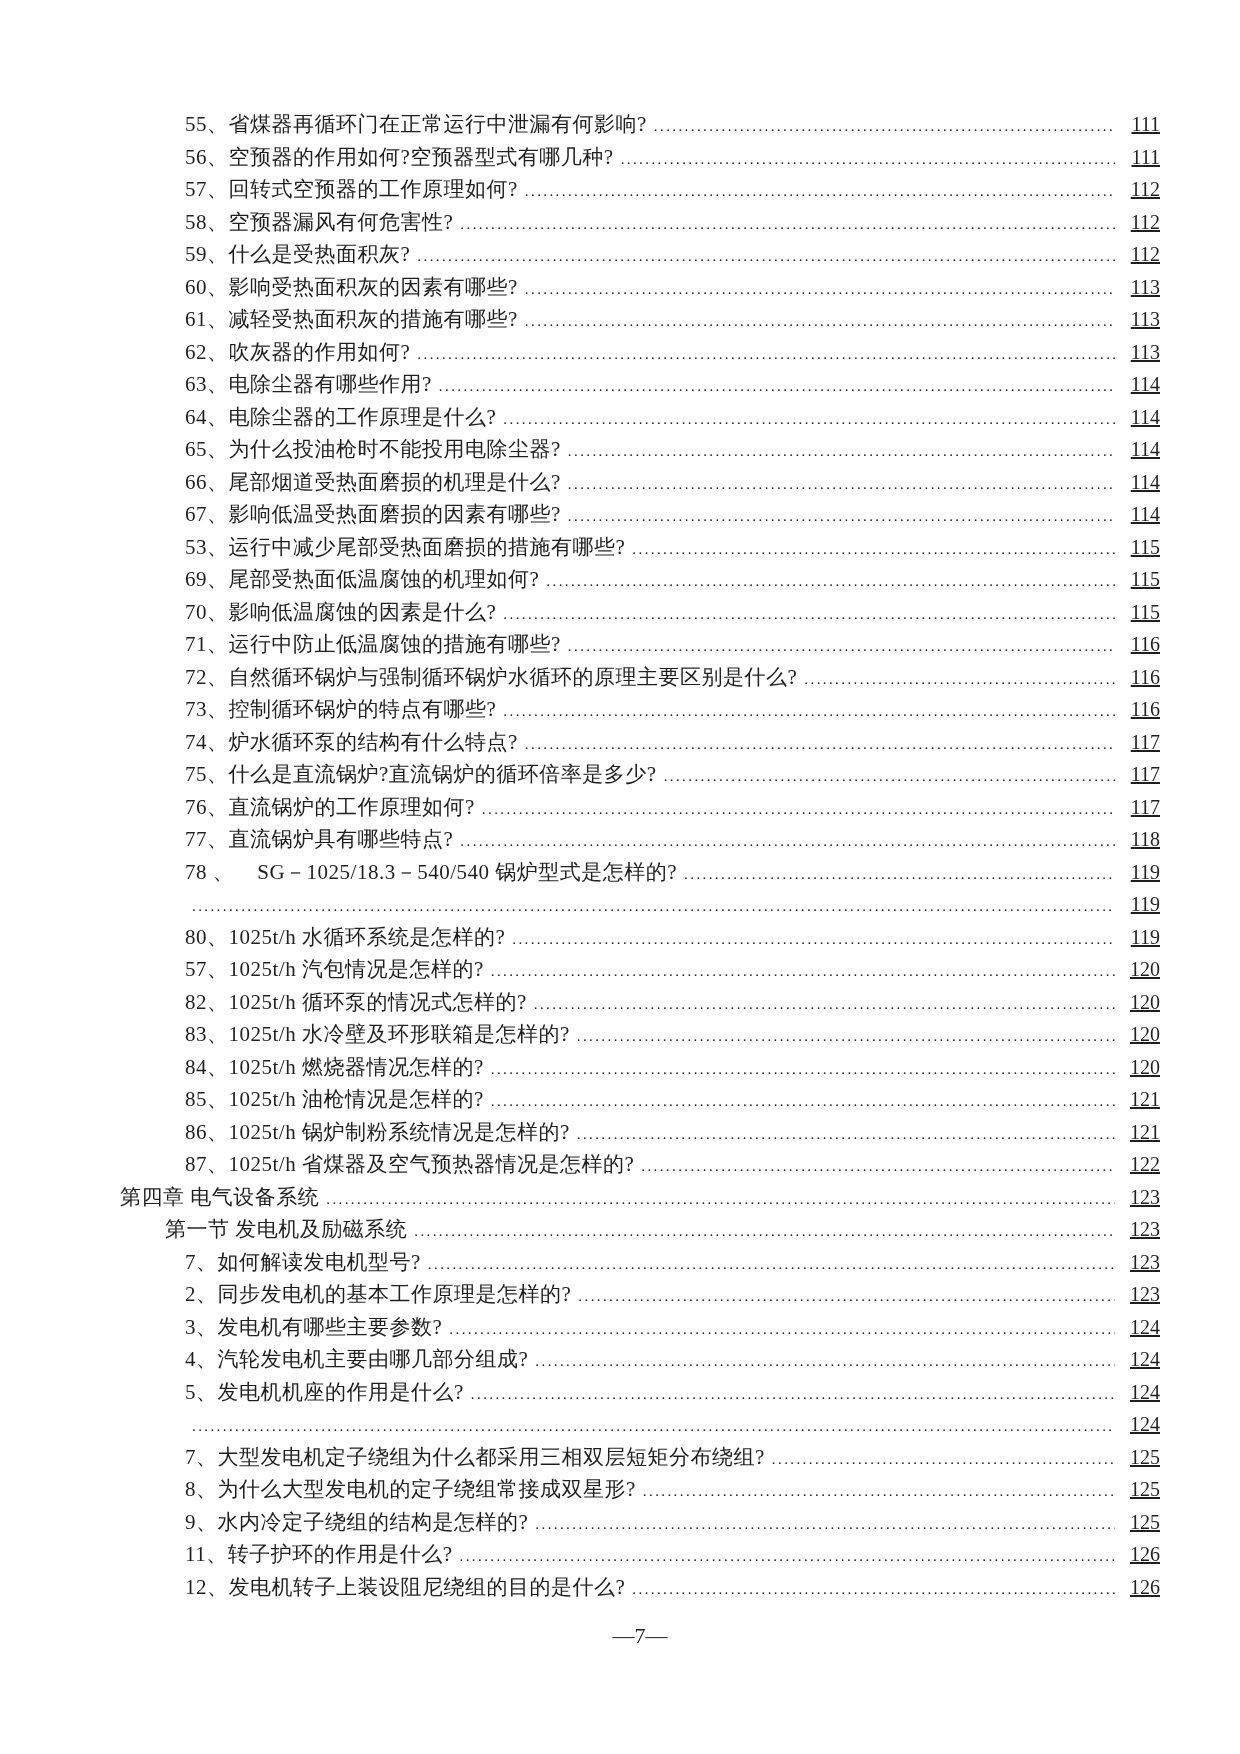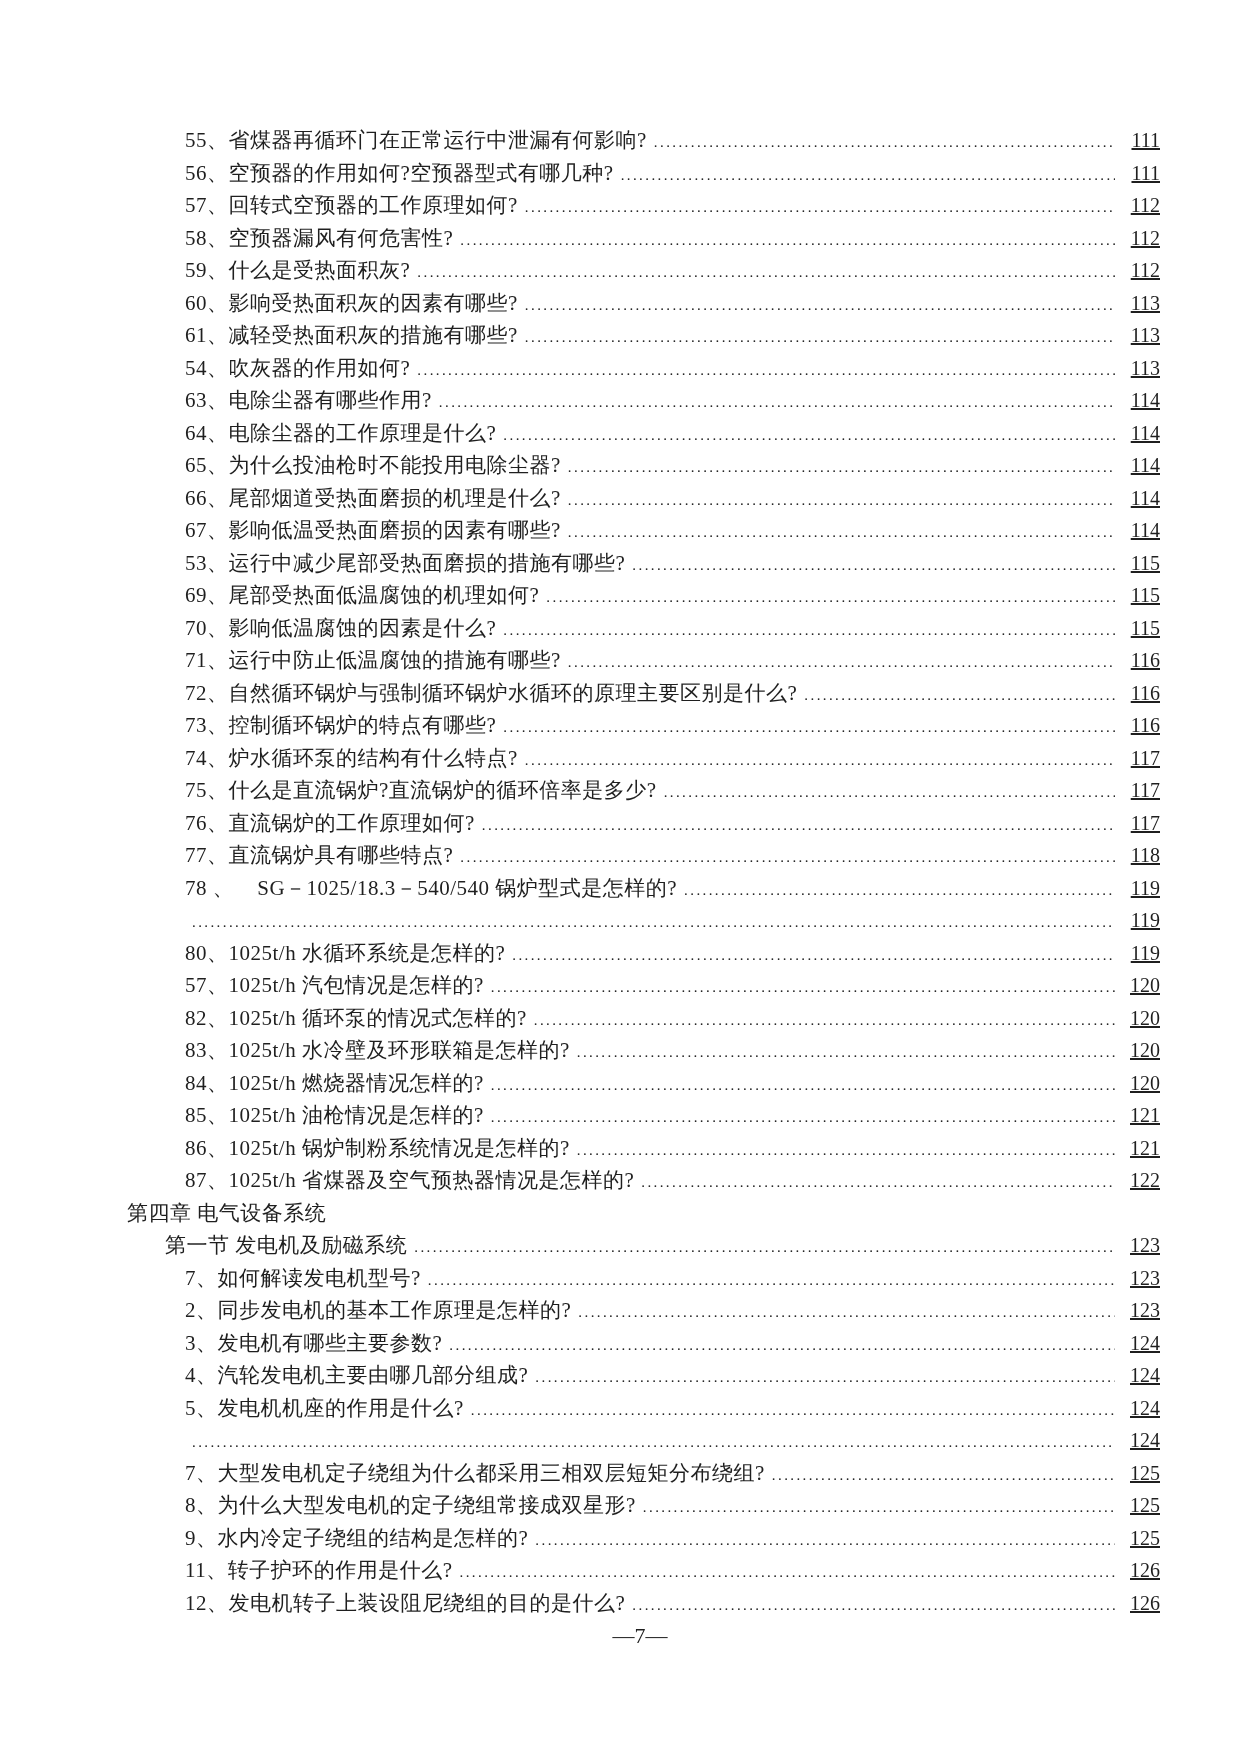--- a/index.html
+++ b/index.html
@@ -15,34 +15,34 @@
     position: relative;
     overflow: hidden;
   }
   .page {
     position: absolute;
     inset: 0;
     background: #ffffff;
   }
   .toc {
     position: absolute;
-    top: 124px;
+    top: 108px;
     left: 120px;
     width: 1040px;
   }
   .toc-row {
     display: flex;
     align-items: baseline;
     height: 32.5px;
     line-height: 32.5px;
     font-size: 21px;
     white-space: nowrap;
     overflow: hidden;
   }
-  .toc-row.lvl-0 { padding-left: 0px; flex-direction: column; }
+  .toc-row.lvl-0 { padding-left: 0px; }
   .toc-row.lvl-1 { padding-left: 45px; justify-content: flex-end; }
   .toc-row.lvl-2 { padding-left: 65px; }
   .toc-label {
     flex: 0 0 auto;
     white-space: pre;
     letter-spacing: 0.5px;
   }
   .toc-dots {
     flex: 1 1 auto;
     overflow: hidden;
@@ -105,21 +105,21 @@
       <span class="toc-label">60、影响受热面积灰的因素有哪些?</span>
       <span class="toc-dots">................................................................................................................................................................................................................................................................................................................................</span>
       <span class="toc-page">113</span>
     </div>
       <div class="toc-row lvl-2">
       <span class="toc-label">61、减轻受热面积灰的措施有哪些?</span>
       <span class="toc-dots">................................................................................................................................................................................................................................................................................................................................</span>
       <span class="toc-page">113</span>
     </div>
       <div class="toc-row lvl-2">
-      <span class="toc-label">54、吹灰器的作用如何?</span>
+      <span class="toc-label">62、吹灰器的作用如何?</span>
       <span class="toc-dots">................................................................................................................................................................................................................................................................................................................................</span>
       <span class="toc-page">113</span>
     </div>
       <div class="toc-row lvl-2">
       <span class="toc-label">63、电除尘器有哪些作用?</span>
       <span class="toc-dots">................................................................................................................................................................................................................................................................................................................................</span>
       <span class="toc-page">114</span>
     </div>
       <div class="toc-row lvl-2">
       <span class="toc-label">64、电除尘器的工作原理是什么?</span>

